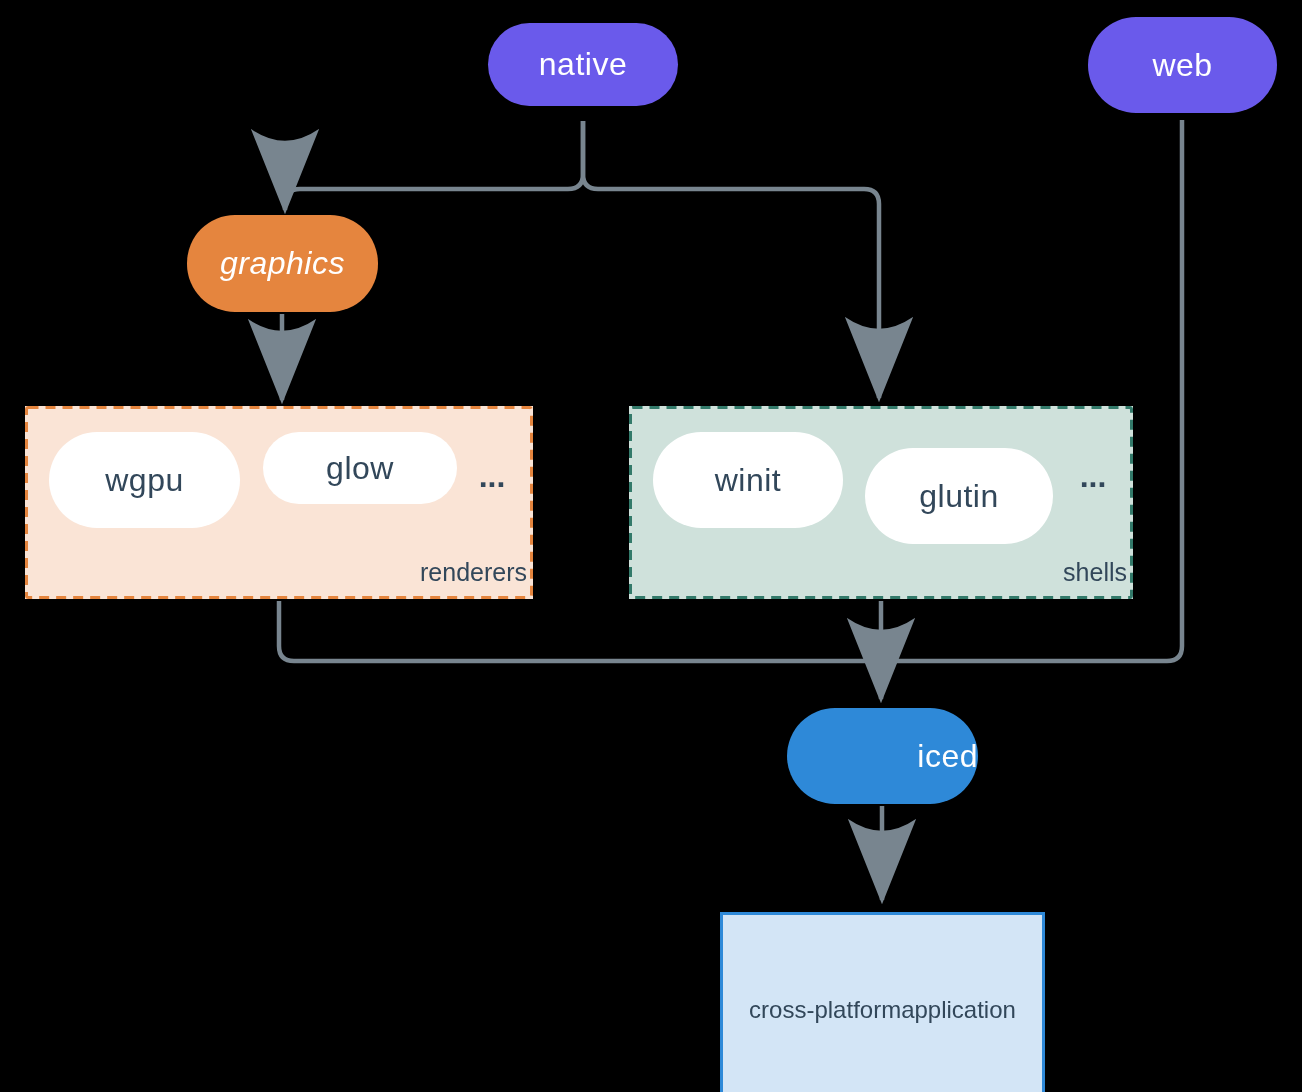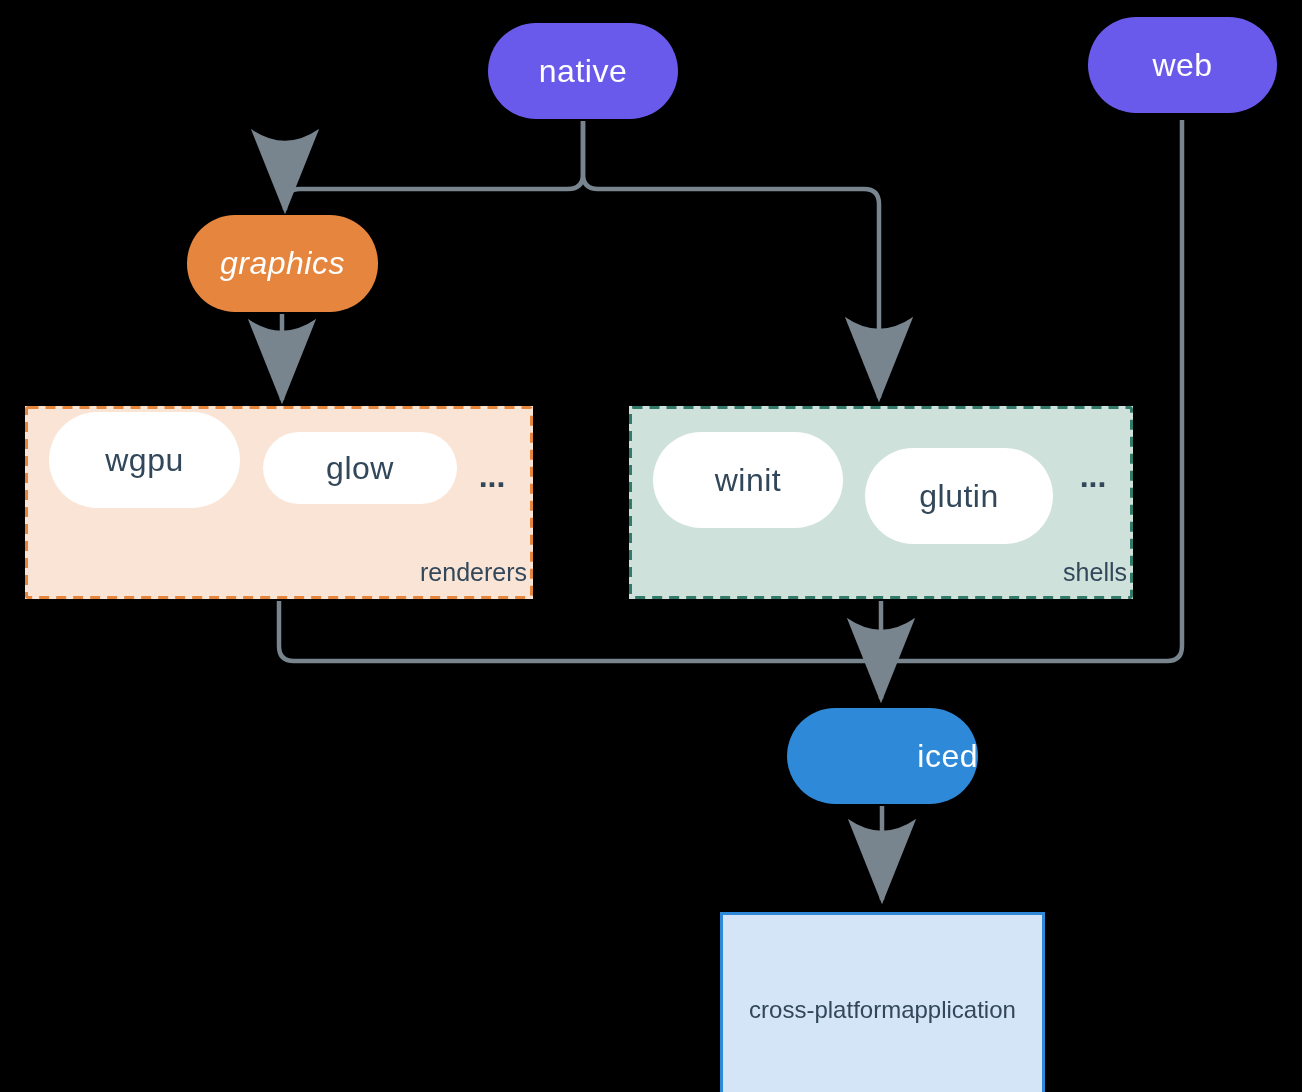--- a/index.html
+++ b/index.html
@@ -22,21 +22,21 @@
     justify-content: center;
     border-radius: 48px;
     font-size: 32px;
     letter-spacing: 0.5px;
   }
   .pill.purple { background: var(--purple); color: var(--white-text); }
   .pill.orange { background: var(--orange); color: var(--white-text); font-style: italic; }
   .pill.blue   { background: var(--blue);   color: var(--white-text); justify-content: flex-end; }
   .pill.white  { background: #ffffff;       color: var(--dark-text); }
 
-  #node-native   { left: 488px;  top: 23px;  width: 190px; height: 96px; align-items: center; }
+  #node-native   { left: 488px;  top: 23px;  width: 190px; height: 83px; align-items: center; }
   #node-web      { left: 1088px; top: 17px;  width: 189px; height: 96px; }
   #node-graphics { left: 187px;  top: 215px; width: 191px; height: 97px; }
   #node-iced     { left: 787px;  top: 708px; width: 191px; height: 96px; }
 
   .group-box {
     position: absolute;
     top: 406px;
     height: 193px;
     box-sizing: border-box;
   }
@@ -55,21 +55,21 @@
     top: 458px;
     width: 60px;
     text-align: center;
     font-size: 32px;
     font-weight: 700;
     color: var(--dark-text);
   }
   #ellipsis-renderers { left: 462px; }
   #ellipsis-shells    { left: 1063px; }
 
-  #pill-wgpu   { left: 49px;  top: 412px; width: 191px; height: 96px; }
+  #pill-wgpu   { left: 49px;  top: 432px; width: 191px; height: 96px; }
   #pill-glow   { left: 263px; top: 432px; width: 194px; height: 72px; }
   #pill-winit  { left: 653px; top: 432px; width: 190px; height: 96px; }
   #pill-glutin { left: 865px; top: 448px; width: 188px; height: 96px; text-align: center; }
 
   #node-application {
     position: absolute;
     left: 720px;
     top: 912px;
     width: 325px;
     height: 196px;

